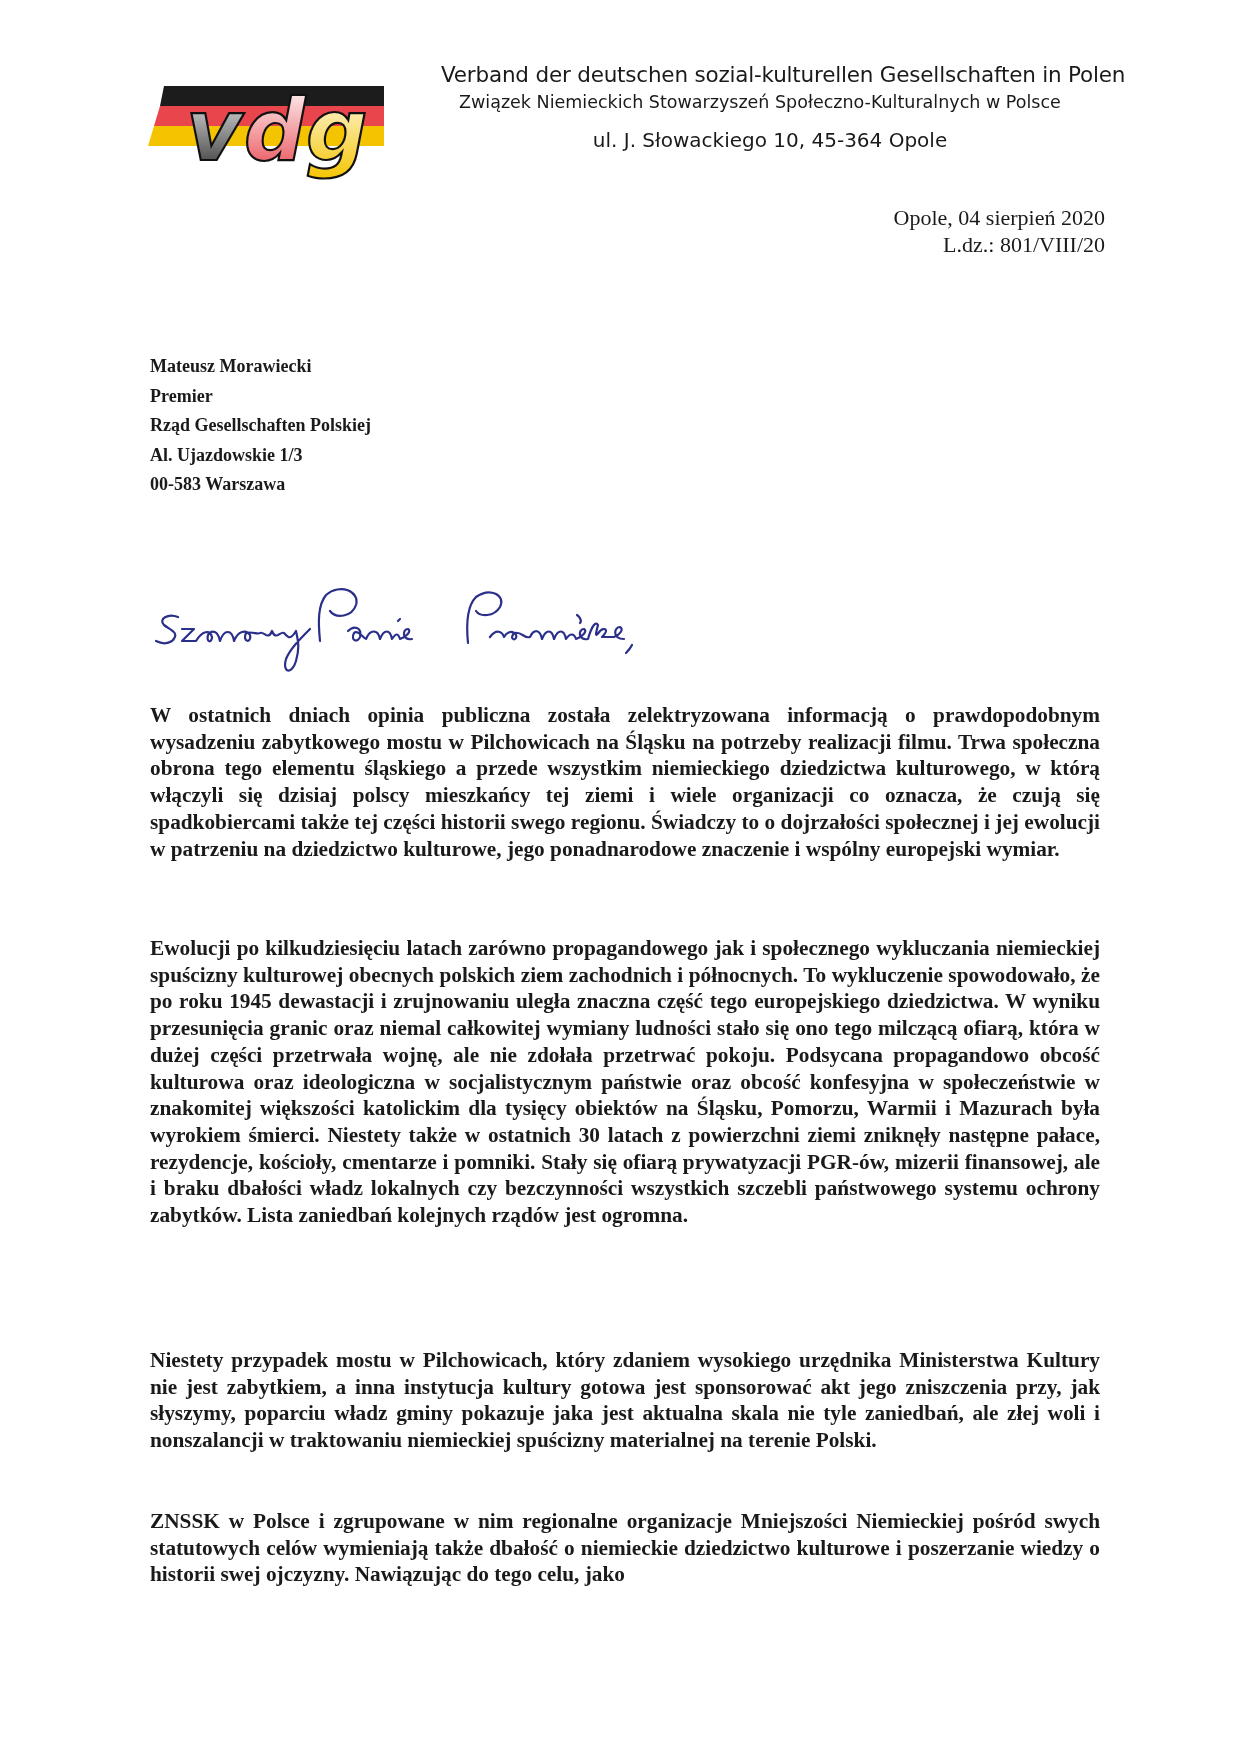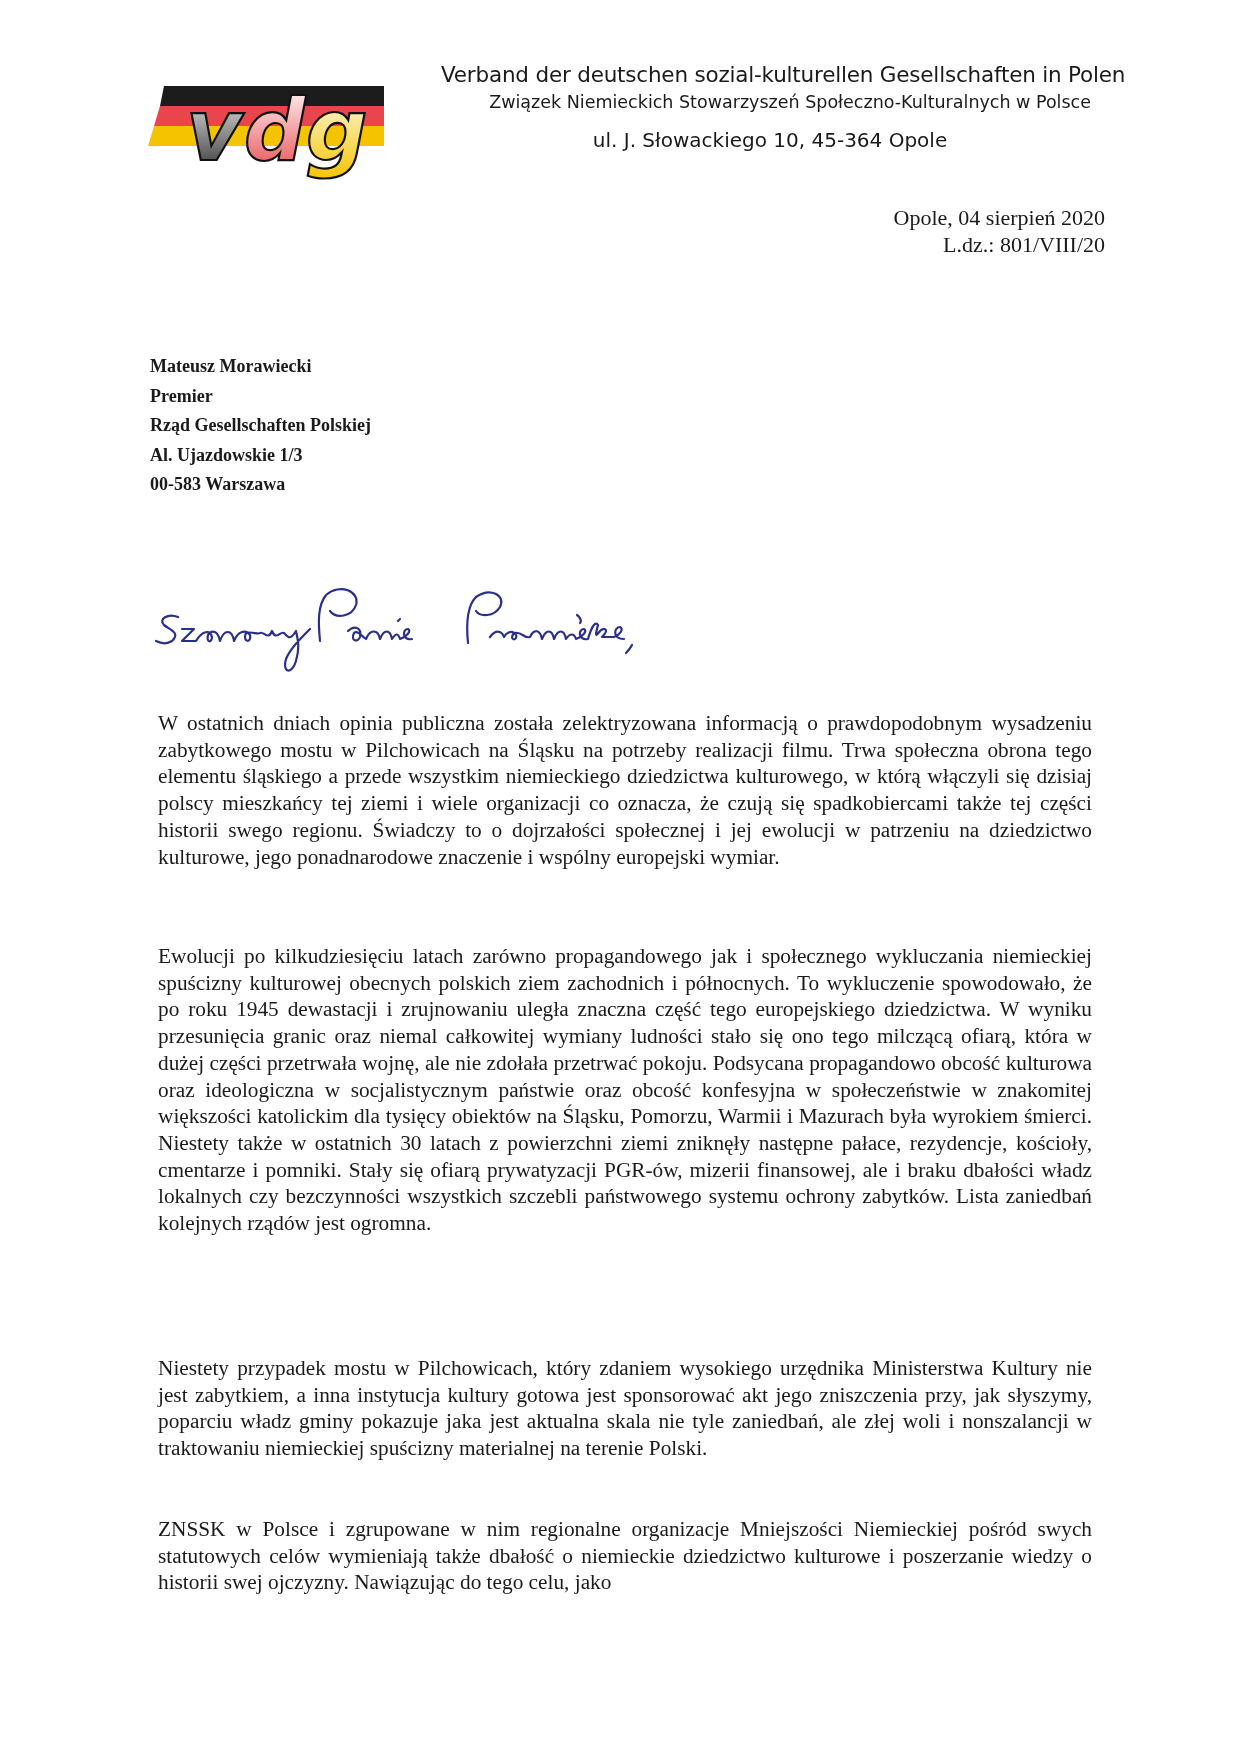--- a/index.html
+++ b/index.html
@@ -1,45 +1,45 @@
 <!DOCTYPE html>
 <html><head>
   <meta charset="utf-8">
   <style>
     html, body { margin: 0; padding: 0; background: #ffffff; }
     body { width: 1240px; height: 1754px; position: relative; overflow: hidden; }
     .page { position: absolute; left: 0; top: 0; width: 1240px; height: 1754px; background: #fff; }
 
     
     .logo { position: absolute; left: 144px; top: 62px; width: 250px; height: 120px; }
-    .org { position: absolute; left: 441px; top: 60px; width: 650px; text-align: right;
+    .org { position: absolute; left: 441px; top: 60px; width: 650px; text-align: left;
            font-family: "DejaVu Sans", sans-serif; color: #1a1a1a; }
     .org .de { font-size: 21.5px; letter-spacing: -0.2px; line-height: 30px; white-space: nowrap; }
-    .org .pl { font-size: 17.5px; line-height: 24px; margin-left: 1px; white-space: nowrap; }
+    .org .pl { font-size: 17.5px; line-height: 24px; margin-left: 18px; white-space: nowrap; }
     .addr { position: absolute; left: 540px; top: 130px; width: 460px; text-align: center;
             font-family: "DejaVu Sans", sans-serif; color: #1a1a1a; font-size: 20px; line-height: 21px; }
     .addr div { white-space: nowrap; }
 
     
     .dateblk { position: absolute; right: 135px; top: 204px; text-align: right;
                font-family: "Liberation Serif", serif; font-size: 22px; line-height: 27px; color: #1a1a1a; }
 
     
     .recipient { position: absolute; left: 150px; top: 352px;
                  font-family: "Liberation Serif", serif; font-weight: bold; font-size: 18px;
                  line-height: 29.5px; color: #1a1a1a; }
 
     
     .salutation { position: absolute; left: 150px; top: 575px; width: 760px; height: 110px; }
 
     
     .body-text { position: absolute; left: 150px; width: 950px;
                  font-family: "Liberation Serif", serif; font-size: 21.3px; line-height: 26.7px;
                  color: #1a1a1a; text-align: justify; }
-    .body-text p { margin: 8px; }
+    .body-text p { margin: 0; font-weight: bold; }
     .p1 { top: 702px; }
     .p2 { top: 935px; }
     .p3 { top: 1347px; }
     .p4 { top: 1508px; }
   </style>
 </head>
 <body>
 
 <div class="page">
 

